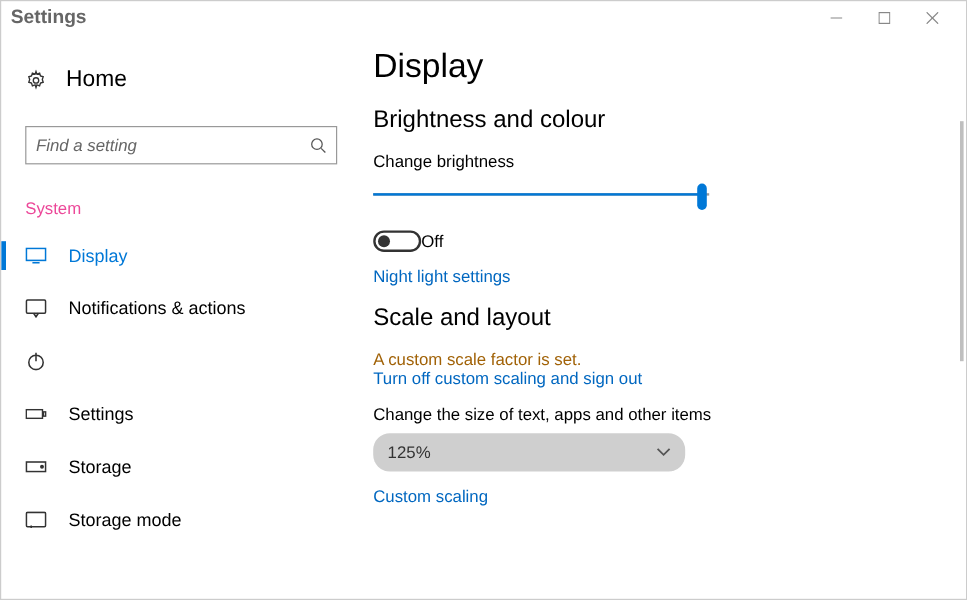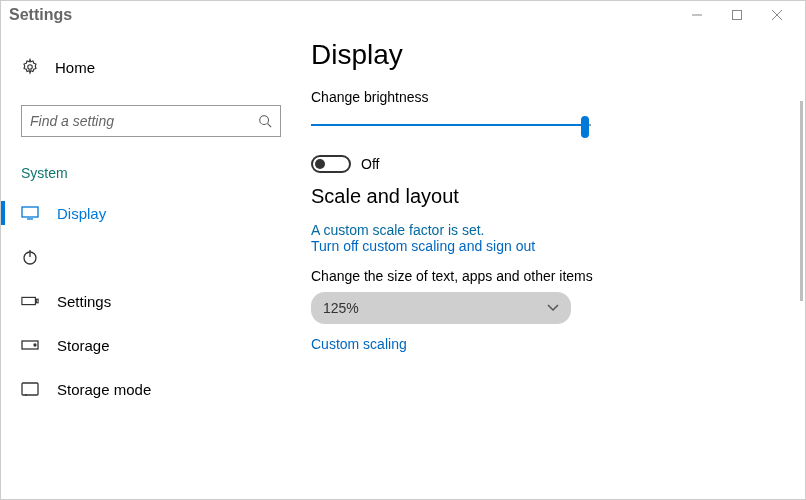--- a/index.html
+++ b/index.html
@@ -41,21 +41,21 @@
     width: 300px;
     padding: 18px 20px 0 20px;
   }
   .home-row {
     display: flex;
     align-items: center;
     gap: 16px;
     height: 40px;
     margin-bottom: 18px;
   }
-  .home-row .label { font-size: 15px; }
+  .home-row .label { font-size: 19px; }
   .search-box {
     width: 260px;
     height: 32px;
     border: 1px solid #999;
     display: flex;
     align-items: center;
     padding: 0 8px;
     margin-bottom: 28px;
   }
   .search-box input {
@@ -64,21 +64,21 @@
     flex: 1;
     font-size: 14px;
     font-style: italic;
     color: #7f1d1d;
     background: transparent;
   }
   .search-box input::placeholder { color: #666; font-style: italic; }
   .search-box .sicon { color: #555; }
   .section-header {
     font-size: 14px;
-    color: #0f766e;
+    color: #ec4899;
     margin-bottom: 10px;
   }
   .nav-item {
     display: flex;
     align-items: center;
     gap: 18px;
     height: 44px;
     font-size: 15px;
     cursor: pointer;
     position: relative;
@@ -132,40 +132,40 @@
   .slider .thumb {
     position: absolute;
     left: 98%;
     top: 3px;
     width: 8px;
     height: 22px;
     margin-left: -4px;
     background: #0078d7;
     border-radius: 4px;
   }
-  .toggle-row { display: flex; align-items: center; gap: 10px; margin-bottom: 12px; }
+  .toggle-row { display: flex; align-items: center; gap: 0; margin-bottom: 12px; }
   .toggle {
     width: 40px;
     height: 18px;
     border: 2px solid #333;
     border-radius: 10px;
     position: relative;
   }
   .toggle .knob {
     position: absolute;
     left: 2px;
     top: 2px;
     width: 10px;
     height: 10px;
     background: #333;
     border-radius: 50%;
   }
   .toggle-label { font-size: 14px; }
   .link { color: #0067c0; font-size: 14px; cursor: pointer; display: inline-block; }
-  .warn { color: #0369a1; font-size: 14px; }
+  .warn { color: #a16207; font-size: 14px; }
   .block-link { margin-top: 2px; margin-bottom: 16px; }
   .dropdown {
     width: 260px;
     height: 32px;
     background: #cfcfcf;
     display: flex;
     align-items: center;
     justify-content: space-between;
     padding: 0 12px;
     font-size: 14px;
@@ -229,20 +229,29 @@
     <div class="nav-item active">
       <span class="nicon">
         <svg width="18" height="14" viewBox="0 0 18 14" fill="none" stroke="#0078d7" stroke-width="1.3">
             <rect x="1" y="1" width="16" height="10"></rect>
             <line x1="6" y1="13" x2="12" y2="13"></line>
           </svg>
       </span>
       <span>Display</span>
     </div>
 
+    <div class="nav-item">
+      <span class="nicon">
+        <svg width="18" height="16" viewBox="0 0 18 16" fill="none" stroke="#333" stroke-width="1.3">
+            <rect x="1" y="1" width="16" height="11" rx="1"></rect>
+            <path d="M7 12l2 3 2-3"></path>
+          </svg>
+      </span>
+      <span>Notifications &amp; actions</span>
+    </div>
 
     <div class="nav-item">
       <span class="nicon">
         <svg width="16" height="16" viewBox="0 0 16 16" fill="none" stroke="#333" stroke-width="1.3">
             <circle cx="8" cy="9" r="6"></circle>
             <line x1="8" y1="1" x2="8" y2="8"></line>
           </svg>
       </span>
     </div>
 
@@ -276,37 +285,41 @@
       <span>Storage mode</span>
     </div>
 
   </div>
 
   <div class="content">
     <div class="scroll-indicator"></div>
 
     <h1>Display</h1>
 
+    <h2>Brightness and colour</h2>
 
     <div class="field-label">Change brightness</div>
     <div class="slider-wrap">
       <div class="slider">
         <div class="track"></div>
         <div class="track-fill"></div>
         <div class="thumb"></div>
       </div>
     </div>
 
     <div class="toggle-row">
       <div class="toggle">
         <div class="knob"></div>
       </div>
       <span class="toggle-label">Off</span>
     </div>
 
+    <div class="block-link">
+      <span class="link">Night light settings</span>
+    </div>
 
     <h2>Scale and layout</h2>
 
     <div class="warn">A custom scale factor is set.</div>
     <div style="margin-bottom:14px;">
       <span class="link">Turn off custom scaling and sign out</span>
     </div>
 
     <div class="field-label">Change the size of text, apps and other items</div>
     <div class="dropdown">

